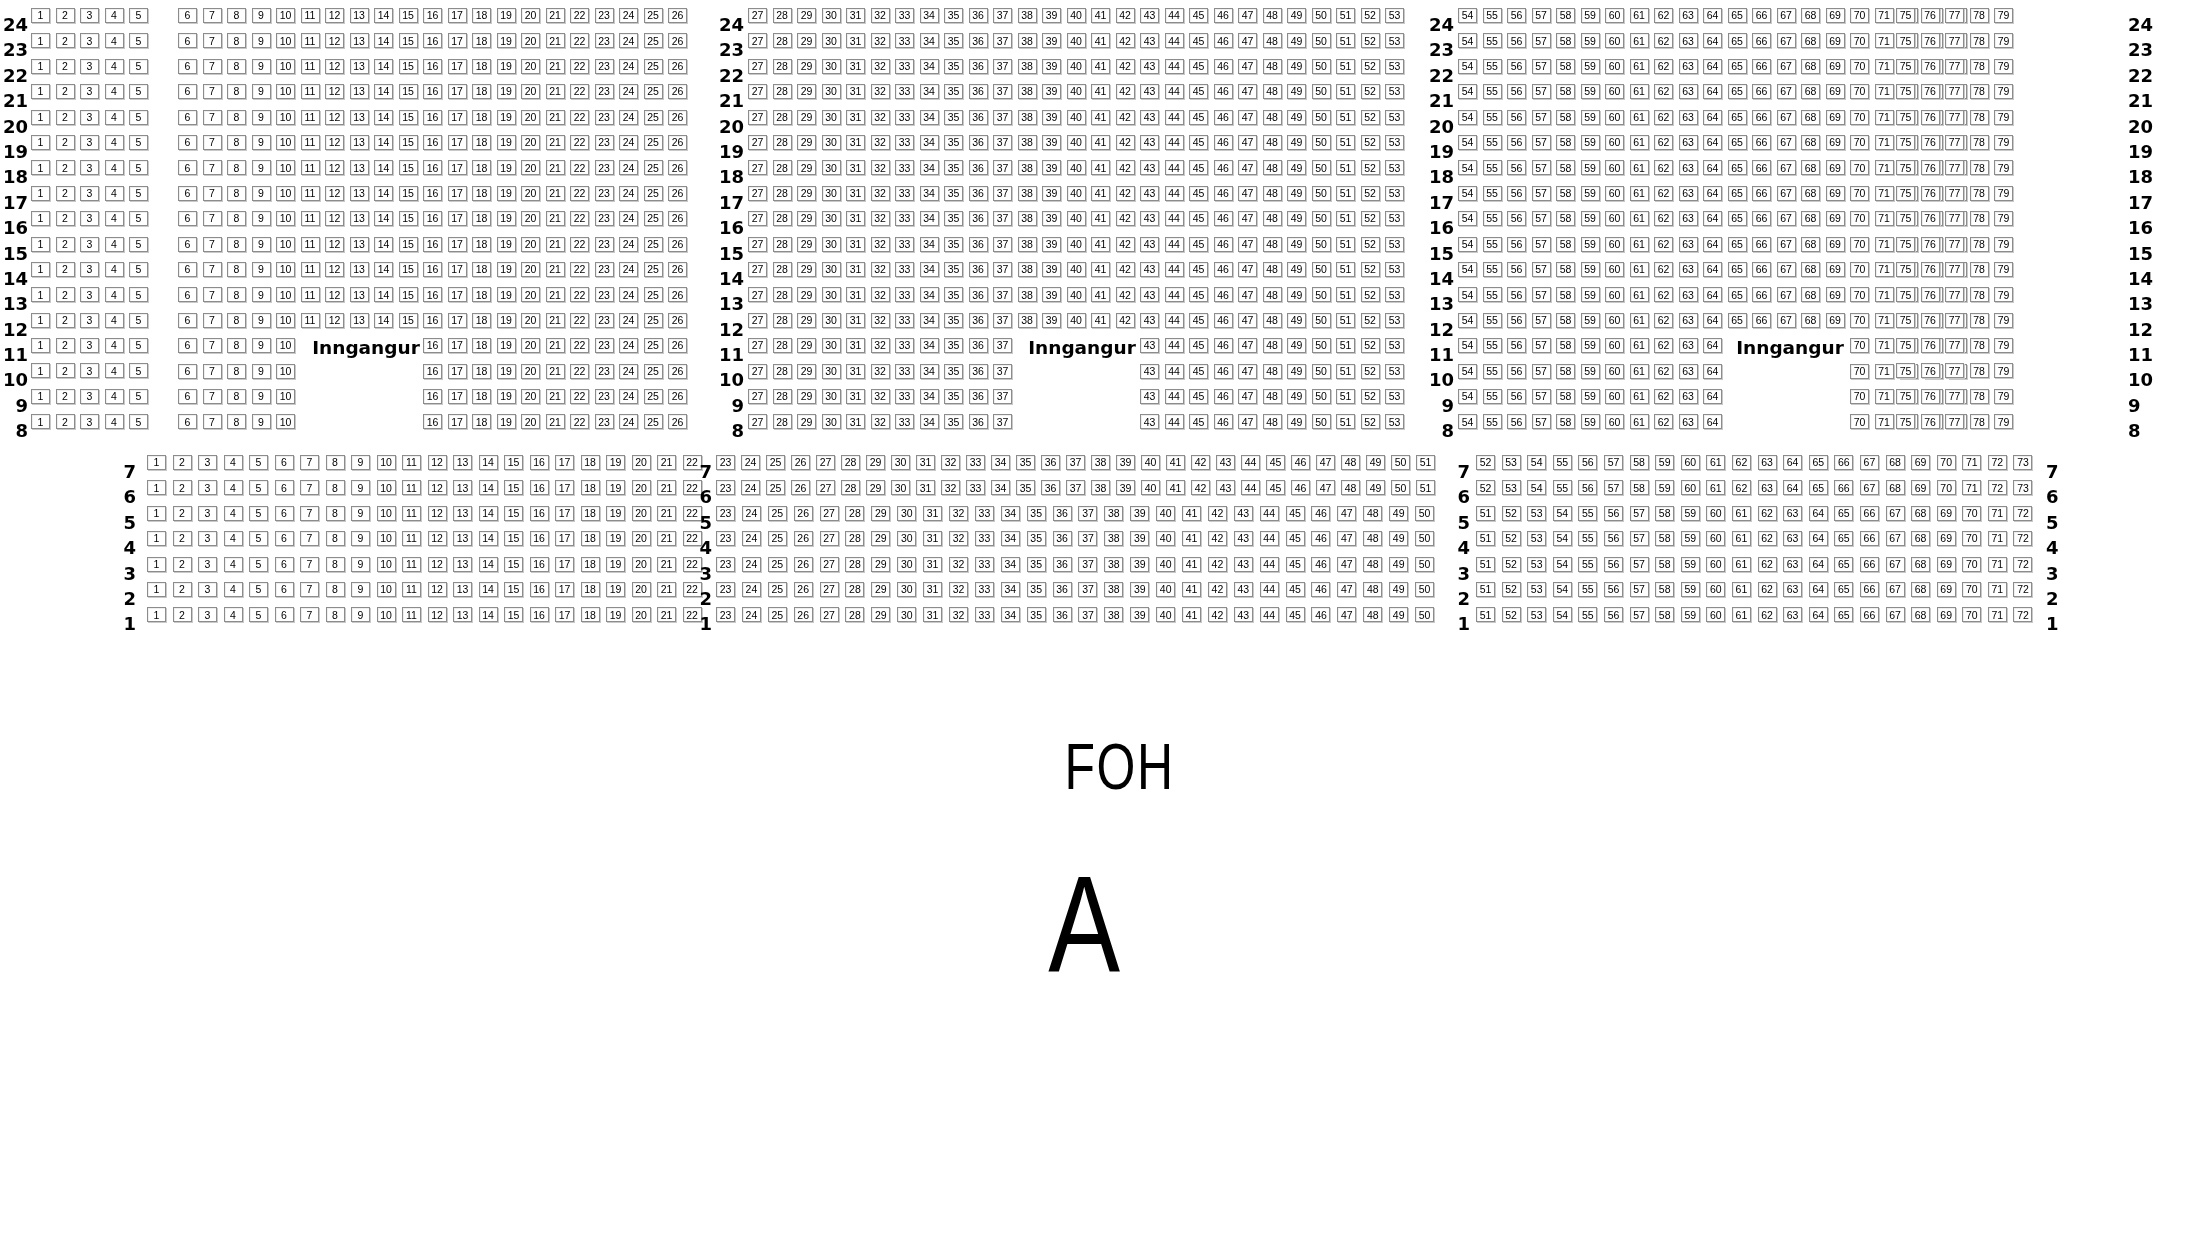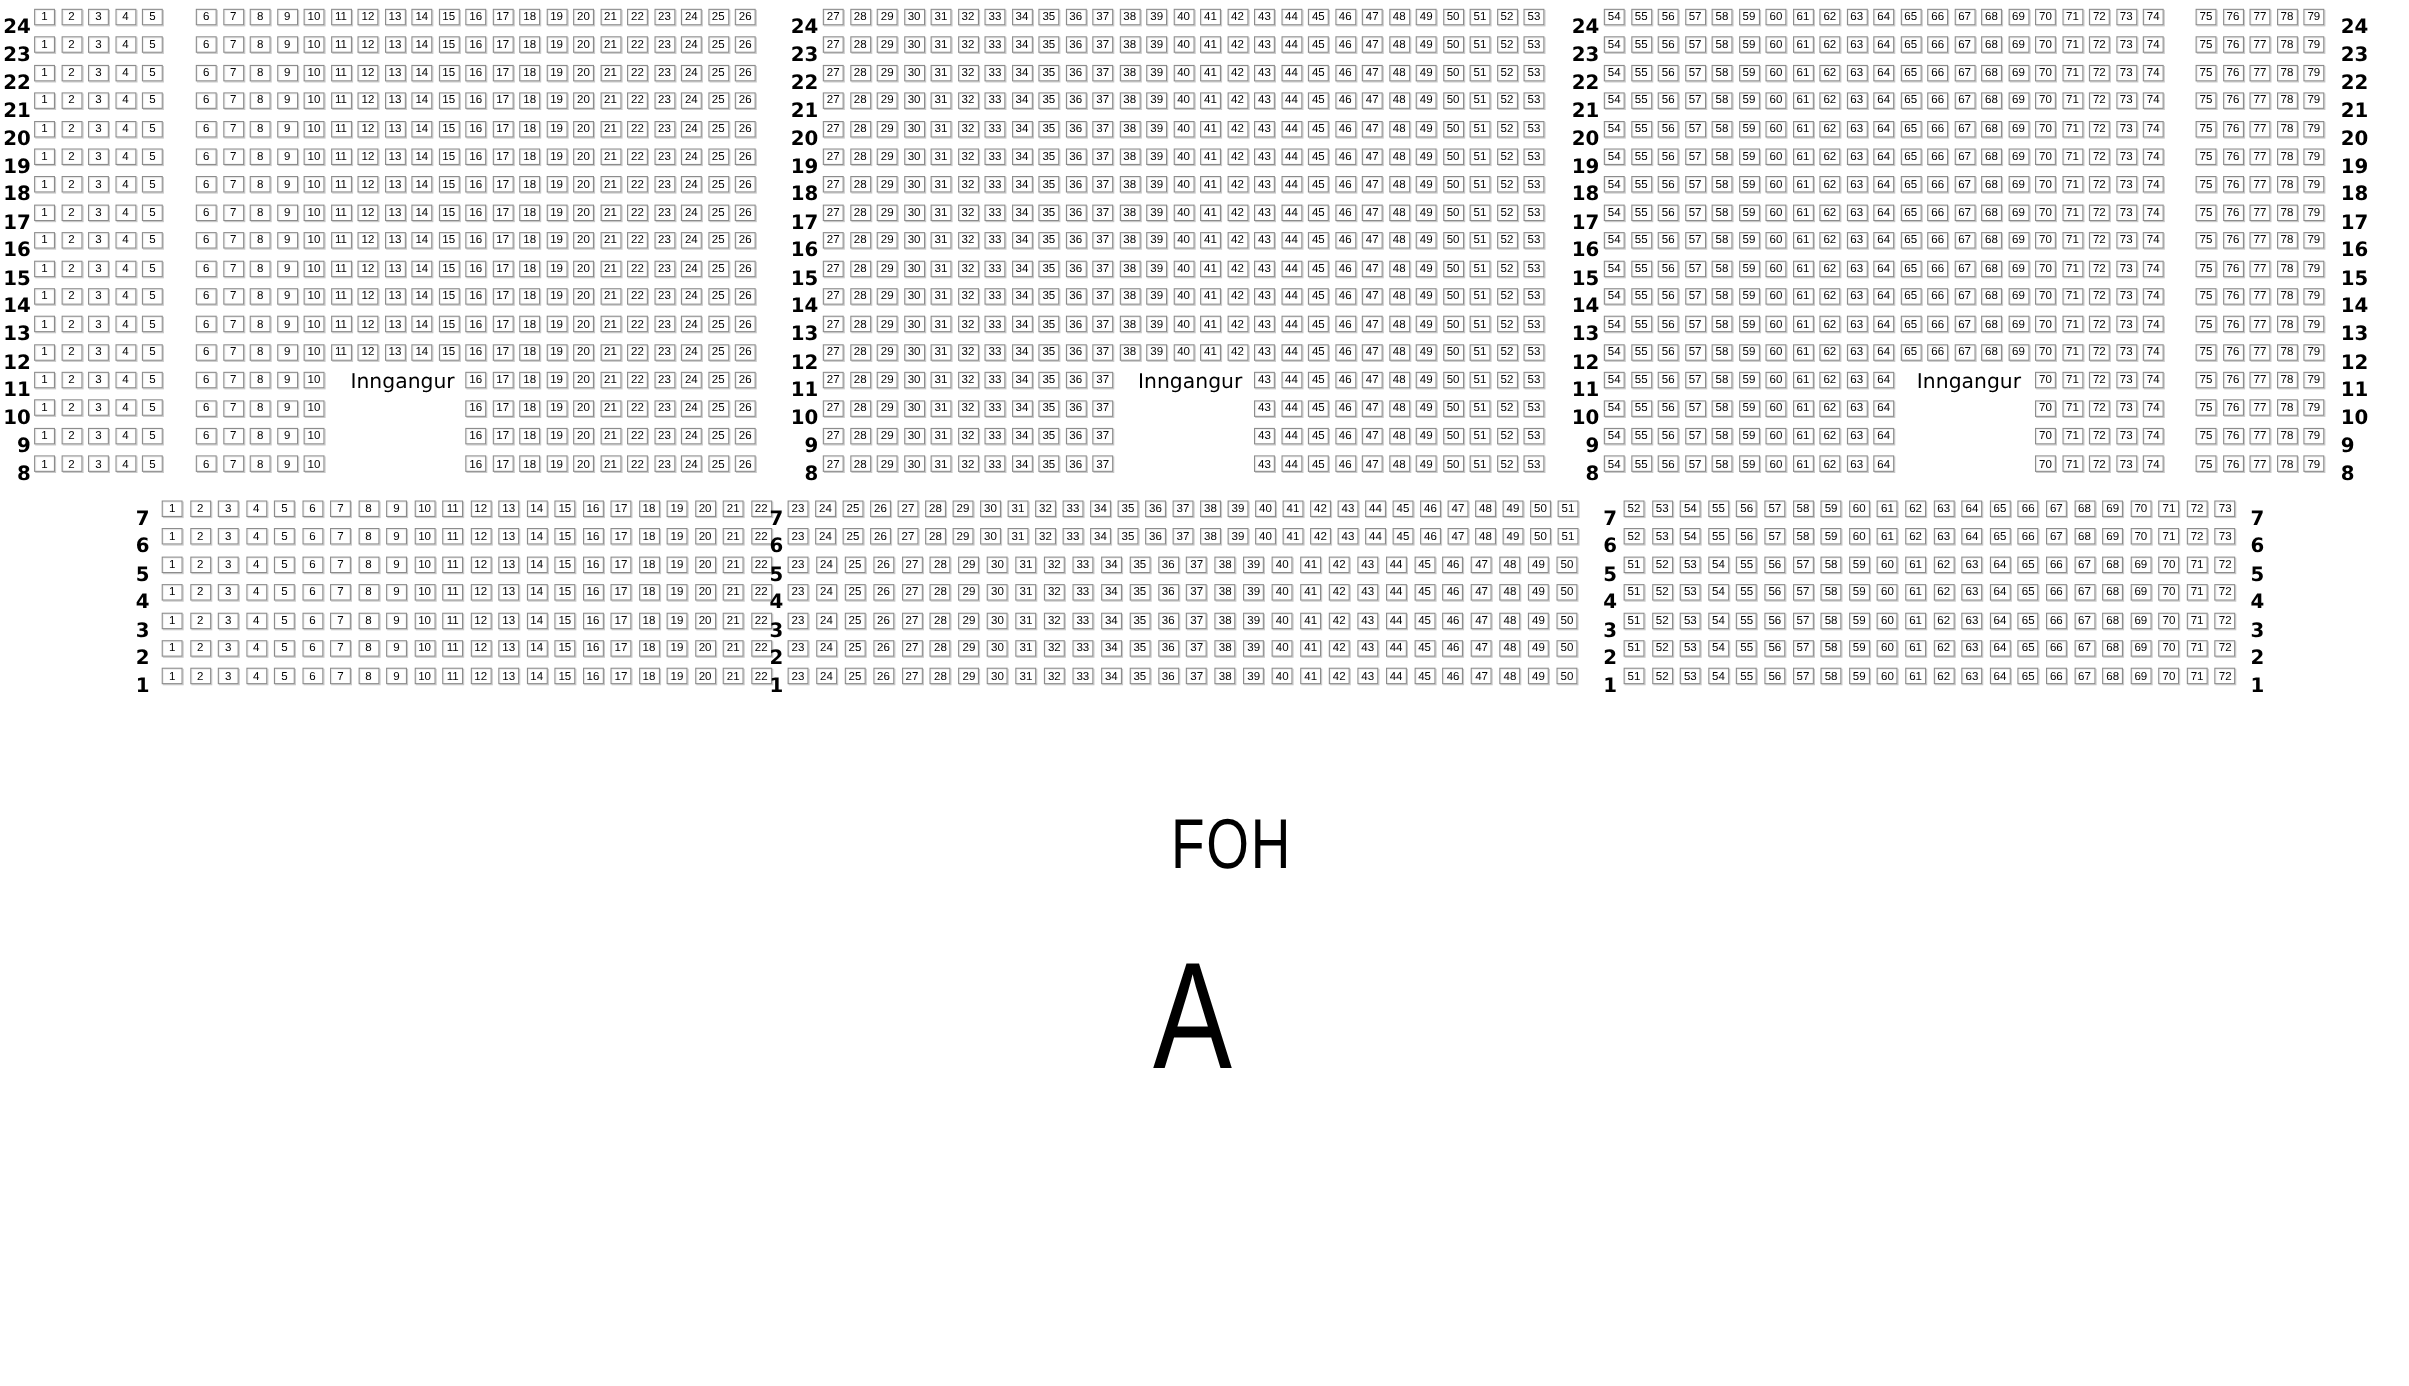--- a/index.html
+++ b/index.html
@@ -27,21 +27,21 @@
   .labelcol{
     position:absolute;
     font-weight:bold;font-size:18px;color:#000;
     font-family:"DejaVu Sans",sans-serif;
   }
   .rl{height:15px;line-height:15px;}
   .entrance{
     position:absolute;
     width:170px;height:20px;
     text-align:center;
-    font-weight:normal;font-size:18.5px;line-height:20px;color:#000;
+    font-weight:bold;font-size:18.5px;line-height:20px;color:#000;
     font-family:"DejaVu Sans",sans-serif;
   }
   .bigtext{
     position:absolute;left:0;width:2168px;
     text-align:center;color:#000;
     font-family:"Liberation Sans",sans-serif;
   }
   .squeeze{display:inline-block;transform:scaleX(0.78);transform-origin:center;}
   #foh{top:730px;font-size:64px;letter-spacing:2px;margin-left:36px;}
   #section-letter{top:845px;font-size:138px;}
@@ -1424,21 +1424,21 @@
           <div class="seat">74</div>
         </div>
         <div class="seat-row" style="gap: 5.5px; margin-bottom: 10.4px;">
           <div class="seat">70</div>
           <div class="seat">71</div>
           <div class="seat">72</div>
           <div class="seat">73</div>
           <div class="seat">74</div>
         </div>
       </div>
-      <div class="block" style="left: 1996px; top: 8px;">
+      <div class="block" style="left: 1896px; top: 8px;">
         <div class="seat-row" style="gap: 5.5px; margin-bottom: 10.4px;">
           <div class="seat">75</div>
           <div class="seat">76</div>
           <div class="seat">77</div>
           <div class="seat">78</div>
           <div class="seat">79</div>
         </div>
         <div class="seat-row" style="gap: 5.5px; margin-bottom: 10.4px;">
           <div class="seat">75</div>
           <div class="seat">76</div>

